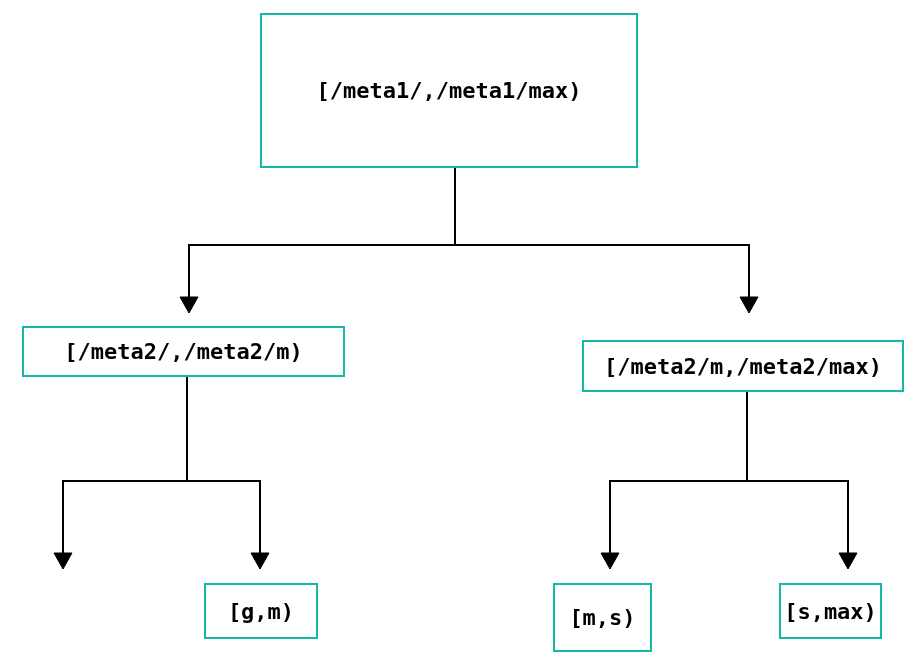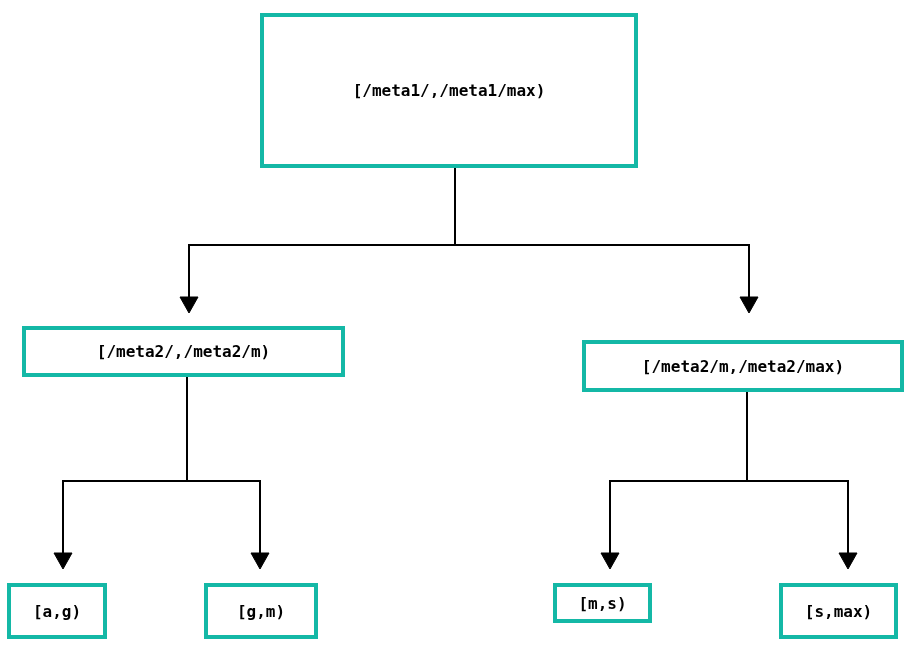--- a/index.html
+++ b/index.html
@@ -26,37 +26,37 @@
     stroke: #000000;
     stroke-width: 2;
   }
   .edges polygon {
     fill: #000000;
     stroke: #000000;
   }
   .node {
     position: absolute;
     box-sizing: border-box;
-    border: 4px solid #14b8a6;
+    border: 2px solid #14b8a6;
     background: #ffffff;
     display: flex;
     align-items: center;
     justify-content: center;
     font-weight: bold;
-    font-size: 16px;
+    font-size: 22px;
     color: #000000;
     white-space: nowrap;
   }
   .node-root       { left: 260px; top: 13px;  width: 378px; height: 155px; }
   .node-left-mid   { left: 22px;  top: 326px; width: 323px; height: 51px; }
   .node-right-mid  { left: 582px; top: 340px; width: 322px; height: 52px; }
   .node-leaf-ag    { left: 7px;   top: 583px; width: 100px; height: 56px; }
   .node-leaf-gm    { left: 204px; top: 583px; width: 114px;  height: 56px; }
-  .node-leaf-ms    { left: 553px; top: 583px; width: 99px;  height: 40px; }
-  .node-leaf-smax  { left: 779px; top: 583px; width: 119px; height: 56px; }
+  .node-leaf-ms    { left: 553px; top: 583px; width: 99px;  height: 69px; }
+  .node-leaf-smax  { left: 779px; top: 583px; width: 103px; height: 56px; }
 </style>
 </head>
 <body>
 
 <div class="canvas">
 
   <svg class="edges" width="912" height="652" viewBox="0 0 912 652" xmlns="http://www.w3.org/2000/svg">
 
     <line x1="455" y1="168" x2="455" y2="245"></line>
     <line x1="189" y1="245" x2="749" y2="245"></line>
@@ -85,23 +85,20 @@
   </div>
 
   <div class="node node-left-mid">
     <span>[/meta2/,/meta2/m)</span>
   </div>
 
   <div class="node node-right-mid">
     <span>[/meta2/m,/meta2/max)</span>
   </div>
 
-  <div class="node node-leaf-ag">
-    <span>[a,g)</span>
-  </div>
 
   <div class="node node-leaf-gm">
     <span>[g,m)</span>
   </div>
 
   <div class="node node-leaf-ms">
     <span>[m,s)</span>
   </div>
 
   <div class="node node-leaf-smax">

